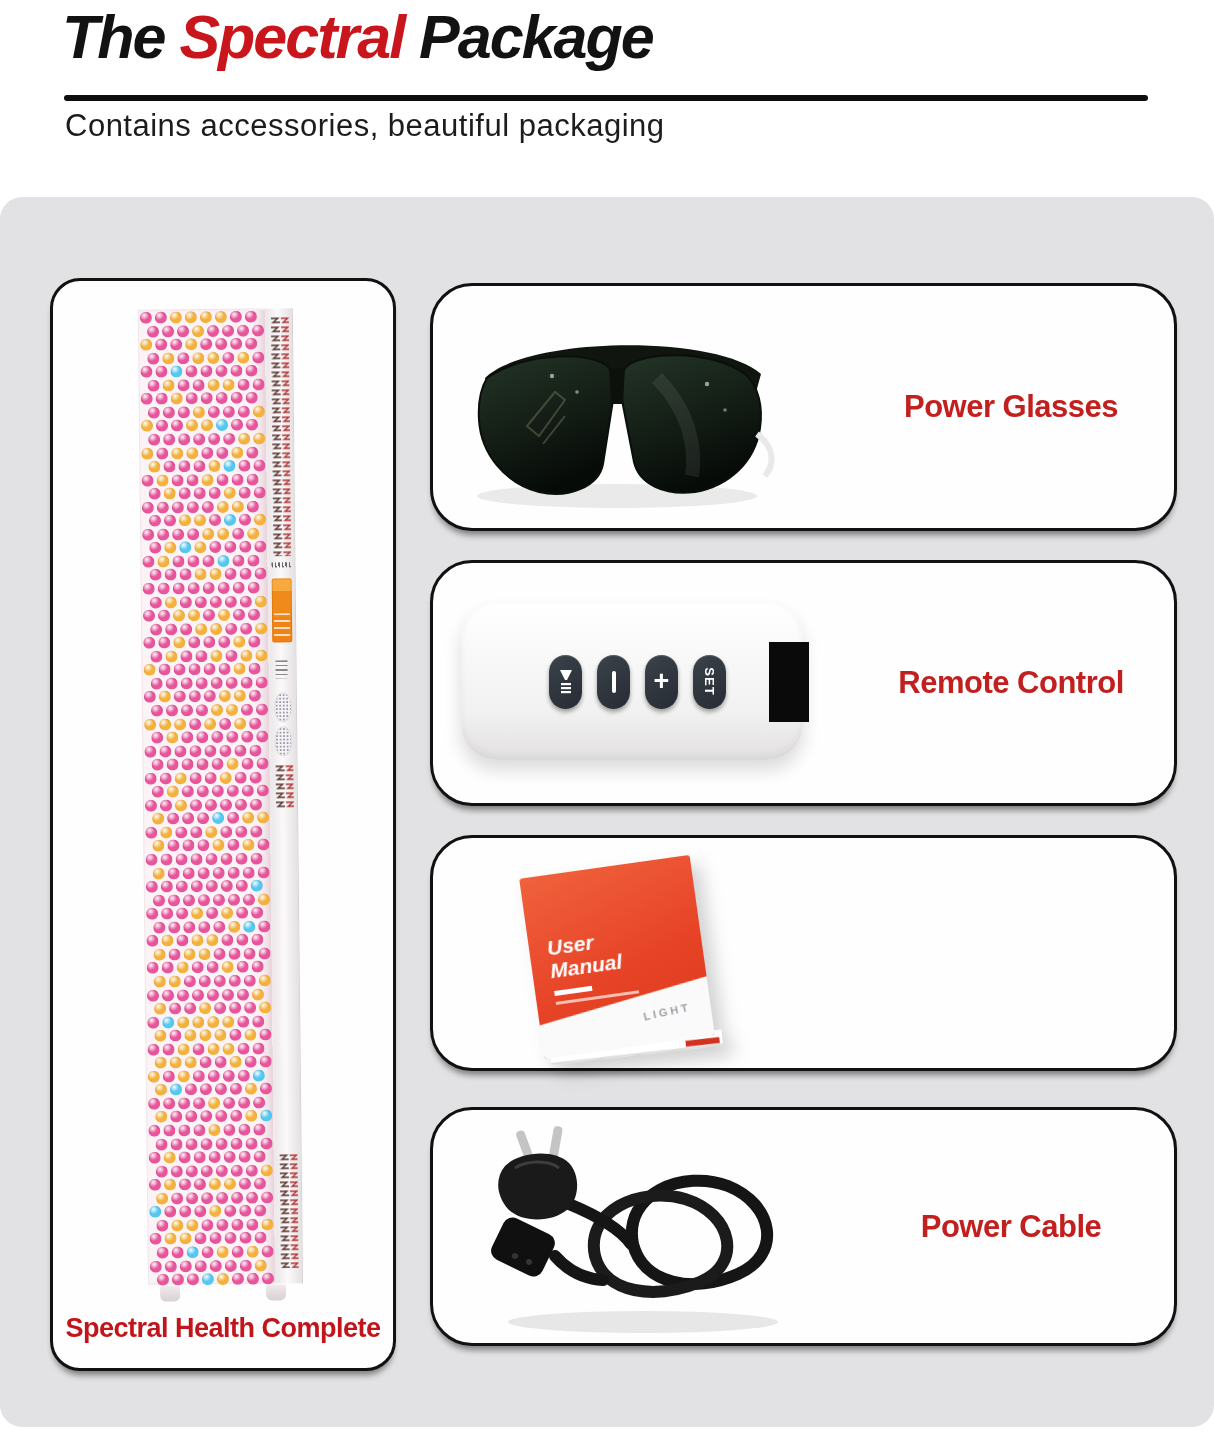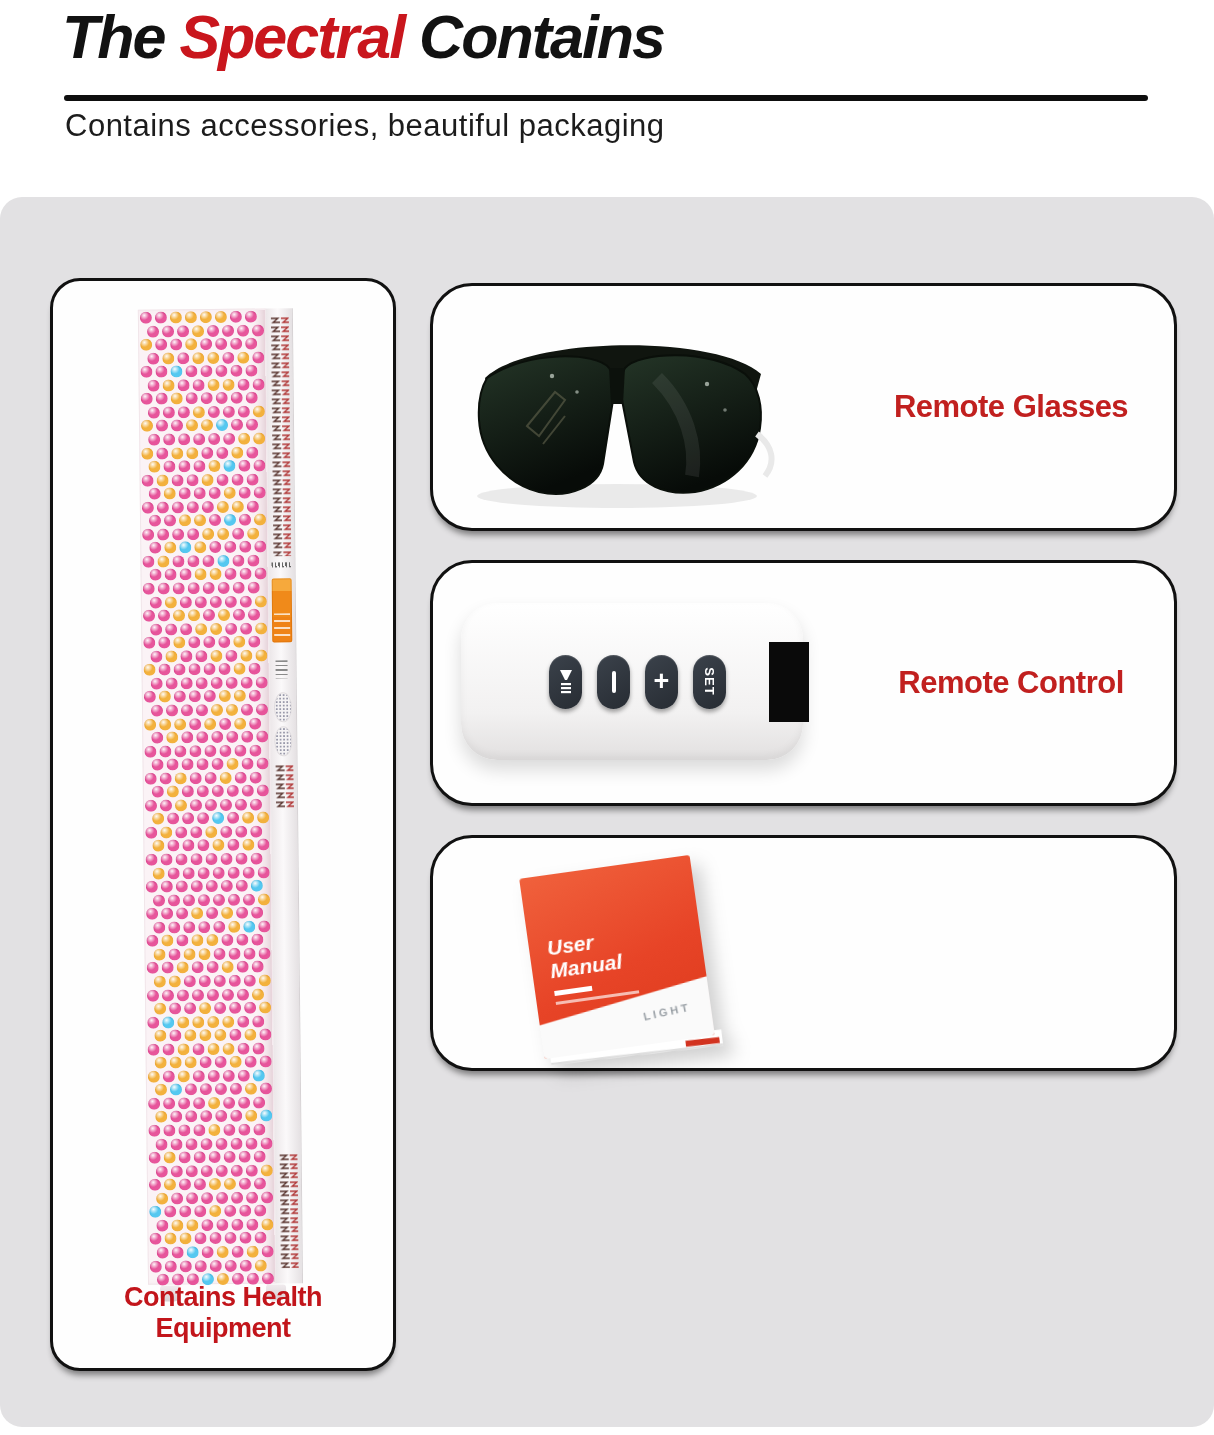--- a/index.html
+++ b/index.html
@@ -99,21 +99,21 @@
     </pattern>
     <linearGradient id="lensGrad" x1="0" y1="0" x2="0.4" y2="1">
       <stop offset="0" stop-color="#243527"></stop>
       <stop offset="1" stop-color="#070b08"></stop>
     </linearGradient>
   </defs>
 </svg>
 
 <div class="page">
 
-  <div class="title"><span>The </span><span class="accent">Spectral</span><span> Contains</span></div>
+  <div class="title"><span>The </span><span class="accent">Spectral</span><span> Package</span></div>
   <div class="divider"></div>
   <div class="subtitle">Contains accessories, beautiful packaging</div>
 
   <div class="container"></div>
 
   <div class="card panel-card">
     <div class="panel-wrap">
       <div class="led-face">
           <span class="led" style="left: 1px; top: 1px; background: radial-gradient(circle at 36% 30%, rgba(255, 255, 255, 0.95), rgba(255, 255, 255, 0) 42%), radial-gradient(circle at 55% 60%, rgb(231, 85, 155) 45%, rgb(192, 46, 119));"></span>
           <span class="led" style="left: 16px; top: 1px; background: radial-gradient(circle at 36% 30%, rgba(255, 255, 255, 0.95), rgba(255, 255, 255, 0) 42%), radial-gradient(circle at 55% 60%, rgb(231, 85, 155) 45%, rgb(192, 46, 119));"></span>
@@ -706,41 +706,41 @@
         <svg class="ventsvg" style="top:456px" width="20" height="44">
             <rect width="20" height="44" fill="url(#vent)"></rect>
           </svg>
         <svg class="ventsvg" style="top:845px" width="20" height="115">
             <rect width="20" height="115" fill="url(#vent)"></rect>
           </svg>
       </div>
       <div class="foot" style="left:12px"></div>
       <div class="foot" style="left:118px"></div>
     </div>
-    <div class="panel-label">Contains Health Equipment</div>
+    <div class="panel-label">Spectral Health Complete</div>
   </div>
 
   <div class="card item-card card-glasses">
     <div class="img-zone">
       <svg width="330" height="200" viewBox="0 0 330 200" style="position:absolute;left:24px;top:30px">
         <ellipse cx="160" cy="180" rx="140" ry="12" fill="rgba(0,0,0,0.08)"></ellipse>
         <path d="M28,62 C70,20 260,18 304,58 L298,80 C255,45 80,48 36,84 Z" fill="#10150f"></path>
         <path d="M30,62 C70,34 140,36 152,52 C158,60 159,70 156,84 L146,148 C142,170 112,183 82,176 C48,167 24,138 22,104 C21,88 24,72 30,62 Z" fill="url(#lensGrad)" stroke="#0a0f0a" stroke-width="2"></path>
         <path d="M168,52 C182,36 252,32 288,58 C302,70 306,92 303,112 C298,146 272,170 238,176 C208,180 182,168 177,146 L165,84 C162,70 163,60 168,52 Z" fill="url(#lensGrad)" stroke="#0a0f0a" stroke-width="2"></path>
         <path d="M152,52 L168,52 L166,88 L154,88 Z" fill="#0c110c"></path>
         <path d="M200,62 C230,92 240,130 235,160" stroke="rgba(255,255,255,0.08)" stroke-width="14" fill="none"></path>
         <path d="M300,118 C316,130 319,146 308,160" stroke="#e9e9e9" stroke-width="6" fill="none"></path>
         <circle cx="95" cy="60" r="2.2" fill="#cfd8cf" opacity=".7"></circle>
         <circle cx="120" cy="76" r="1.8" fill="#cfd8cf" opacity=".6"></circle>
         <circle cx="250" cy="68" r="2.2" fill="#cfd8cf" opacity=".7"></circle>
         <circle cx="268" cy="94" r="1.8" fill="#cfd8cf" opacity=".5"></circle>
         <path d="M70,110 l28,-34 l10,8 l-26,36 Z M86,128 l22,-28" stroke="#6a6a52" stroke-width="2" fill="none" opacity=".55"></path>
       </svg>
     </div>
-    <div class="label-zone"><span class="item-label">Remote Glasses</span></div>
+    <div class="label-zone"><span class="item-label">Power Glasses</span></div>
   </div>
 
   <div class="card item-card card-remote">
     <div class="img-zone">
       <div class="remote-body">
         <div class="remote-tip"></div>
         <div class="btn-row">
           <div class="rbtn">
             <svg width="20" height="30" viewBox="0 0 20 30">
               <path d="M4,3 L16,3 L11,13 L9,13 Z" fill="#ffffff"></path>
@@ -773,14 +773,37 @@
           <div class="manual-band"></div>
           <div class="manual-title"><span>User</span><br><span>Manual</span></div>
           <div class="manual-titlebar"></div>
           <div class="manual-subline"></div>
           <div class="manual-brand">LIGHT</div>
         </div>
       </div>
     </div>
   </div>
 
+  <div class="card item-card card-cable">
+    <div class="img-zone">
+      <svg width="330" height="215" viewBox="0 0 330 215" style="position:absolute;left:40px;top:14px">
+        <ellipse cx="170" cy="198" rx="135" ry="11" fill="rgba(0,0,0,0.09)"></ellipse>
+
+        <path d="M160,120 C150,70 210,45 255,62 C300,80 310,130 265,150 C220,170 170,160 160,120 Z" stroke="#151515" stroke-width="12" fill="none" stroke-linecap="round"></path>
+        <path d="M122,132 C112,87 167,62 212,75 C260,90 270,140 227,158 C182,176 132,170 122,132 Z" stroke="#1b1b1b" stroke-width="12" fill="none" stroke-linecap="round"></path>
+        <path d="M96,80 C125,92 148,106 158,120" stroke="#151515" stroke-width="12" fill="none" stroke-linecap="round"></path>
+        <path d="M82,132 C96,148 112,155 130,156" stroke="#151515" stroke-width="12" fill="none" stroke-linecap="round"></path>
+
+        <rect x="48" y="6" width="9" height="36" rx="4" fill="#c4c4c4" transform="rotate(-20 52 24)"></rect>
+        <rect x="78" y="2" width="9" height="36" rx="4" fill="#c4c4c4" transform="rotate(10 82 20)"></rect>
+
+        <path d="M32,42 C47,27 82,25 96,39 C107,51 107,73 95,85 C79,99 49,99 35,85 C23,71 22,54 32,42 Z" fill="#1a1a1a"></path>
+        <path d="M42,44 C54,36 76,36 86,44" stroke="#3d3d3d" stroke-width="3" fill="none"></path>
+
+        <rect x="22" y="100" width="56" height="46" rx="10" fill="#101010" transform="rotate(26 50 123)"></rect>
+        <circle cx="42" cy="132" r="3" fill="#333333"></circle>
+        <circle cx="56" cy="138" r="3" fill="#333333"></circle>
+      </svg>
+    </div>
+    <div class="label-zone"><span class="item-label">Power Cable</span></div>
+  </div>
 
 </div>
 
 </body></html>

